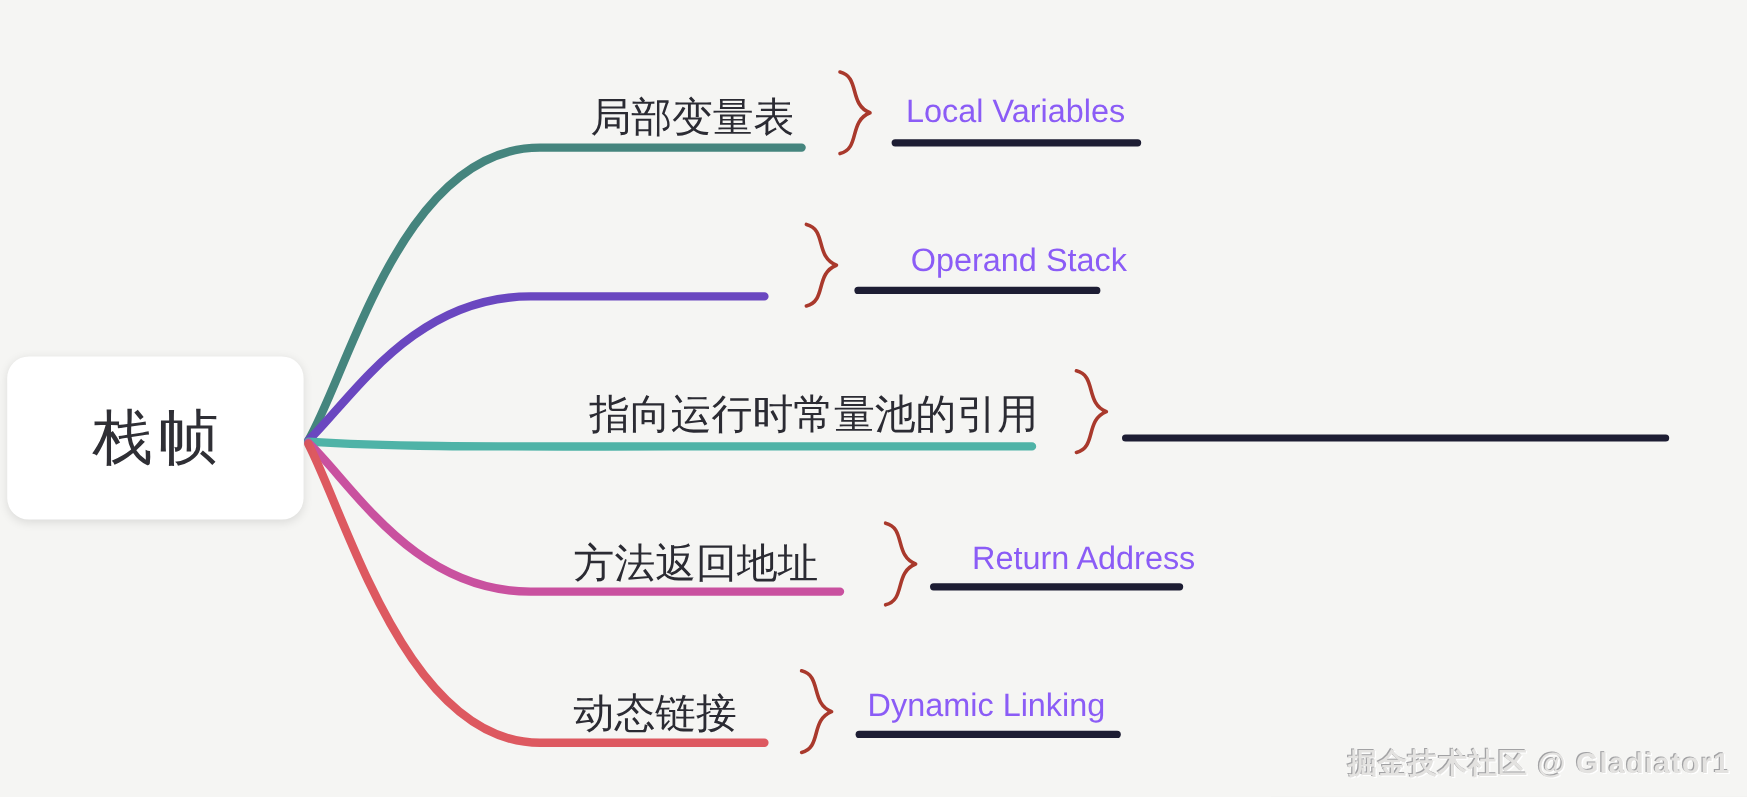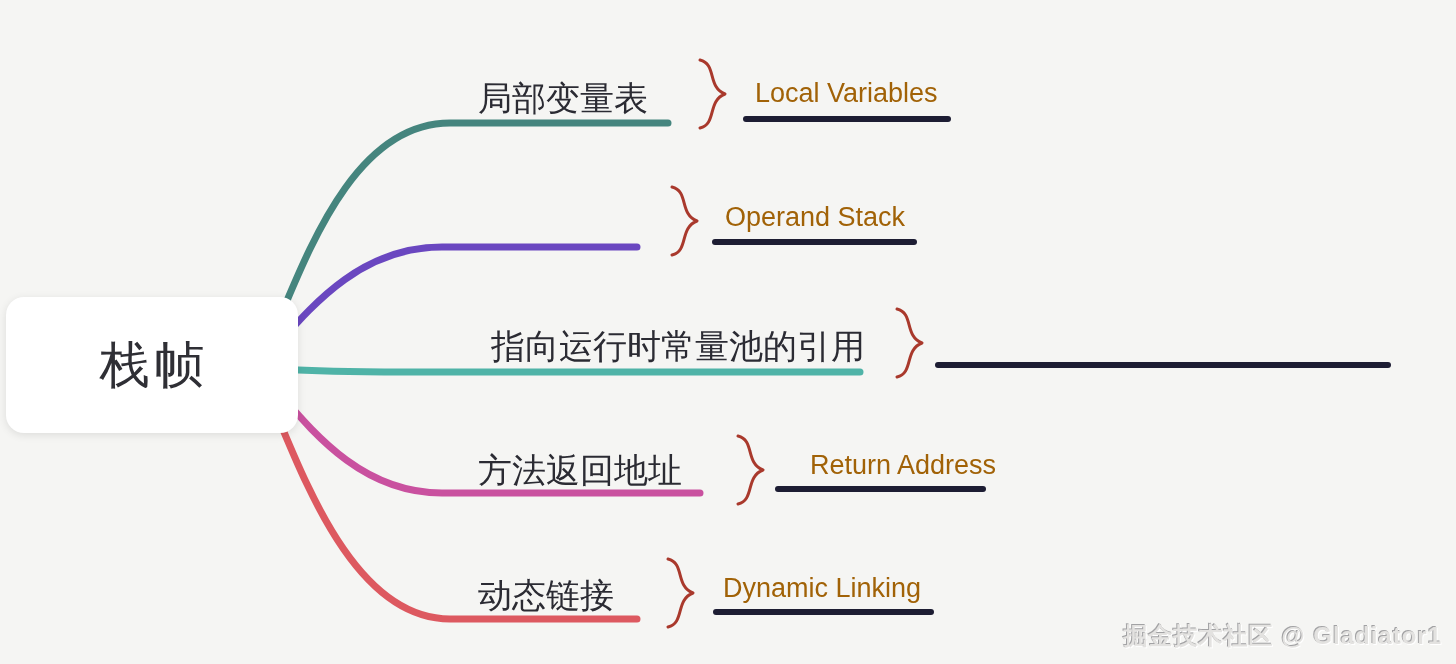--- a/index.html
+++ b/index.html
@@ -10,55 +10,55 @@
   .canvas{
     position:relative;
     width:1456px;height:664px;
     background:#f5f5f3;
     overflow:hidden;
   }
   .links-svg{position:absolute;left:0;top:0;width:1456px;height:664px;}
   .links-svg path{fill:none;stroke-width:7;stroke-linecap:round;}
 
   .root-node{
-    position:absolute;left:6px;top:297px;width:292px;height:136px;
+    position:absolute;left:6px;top:297px;width:247px;height:136px;
     background:#ffffff;border-radius:18px;
     box-shadow:0 2px 8px rgba(0,0,0,0.10);
     display:flex;align-items:center;justify-content:center;
   }
   .root-node .root-label{
     font-size:50px;color:#2f2f35;font-weight:500;letter-spacing:5px;
     text-indent:5px;
   }
 
   .zh-label{
     position:absolute;
     font-size:34px;font-weight:500;color:#2b2b33;
     line-height:1.2;white-space:nowrap;
   }
   .en-label{
     position:absolute;
-    font-size:27px;font-weight:400;color:#a16207;
+    font-size:27px;font-weight:400;color:#8b5cf6;
     line-height:1.1;white-space:nowrap;
   }
   .en-underline{
     position:absolute;height:6px;border-radius:3px;background:#1d1d33;
   }
   .brace{position:absolute;width:34px;height:74px;}
   .brace path{fill:none;stroke-width:3;stroke-linecap:round;stroke-linejoin:round;}
 
   
-  .zh-1{left:478px;top:78px;}
+  .zh-1{left:492px;top:78px;}
   .brace-1{left:695px;top:57px;}
   .en-1{left:755px;top:79px;}
   .u-1{left:743px;top:116px;width:208px;}
   
   .zh-2{left:478px;top:203px;}
   .brace-2{left:667px;top:184px;}
-  .en-2{left:725px;top:203px;text-align:center;}
+  .en-2{left:759px;top:203px;text-align:center;}
   .u-2{left:712px;top:239px;width:205px;}
   
   .zh-3{left:491px;top:326px;}
   .brace-3{left:892px;top:306px;}
   .en-3{left:946px;top:328px;}
   .u-3{left:935px;top:362px;width:456px;}
   
   .zh-4{left:478px;top:450px;}
   .brace-4{left:733px;top:433px;}
   .en-4{left:786px;top:451px;margin-left:24px;}

